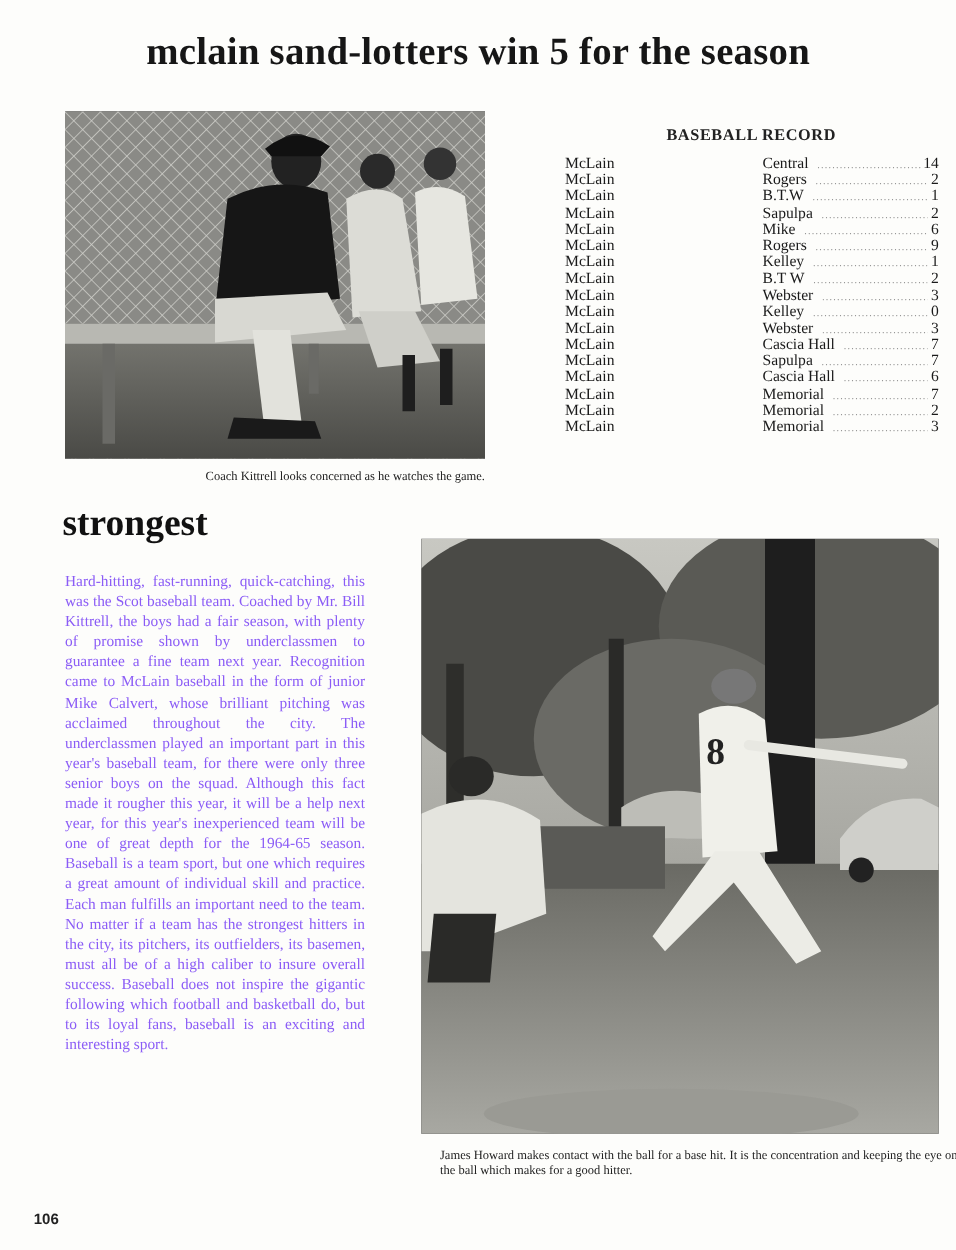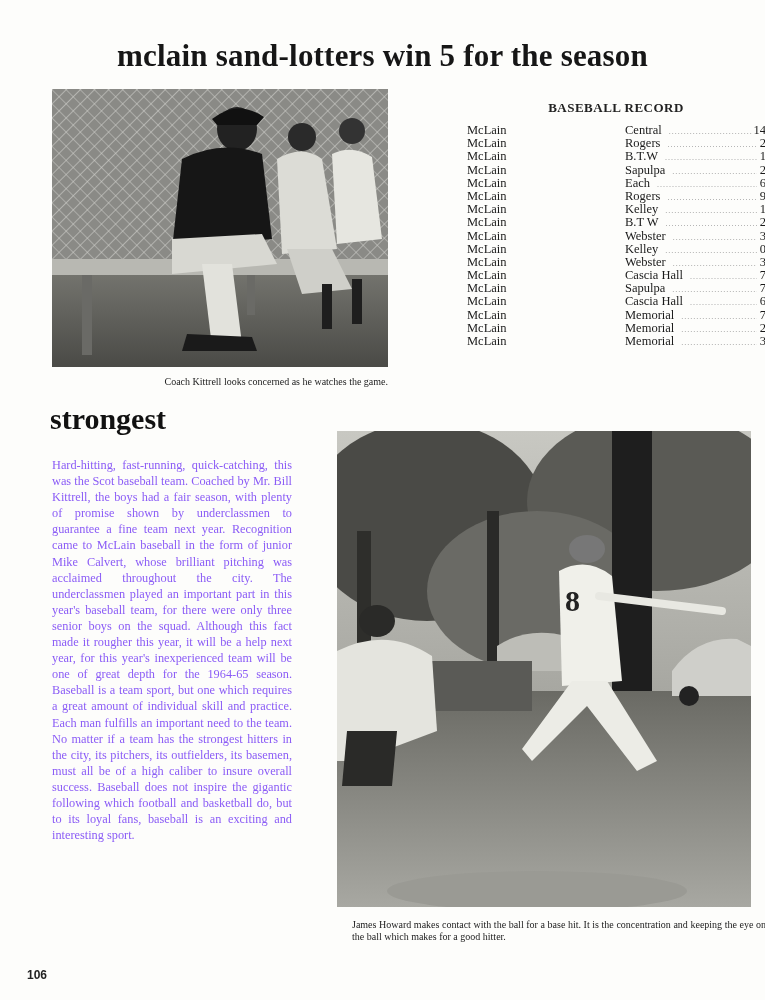--- a/index.html
+++ b/index.html
@@ -2,33 +2,33 @@
 <html><head>
 <meta charset="utf-8">
 <style>
   html, body { margin: 0; padding: 0; }
   body {
     width: 765px; height: 1000px; position: relative; overflow: hidden;
     background: #fdfdfb; color: #1a1a1a;
     font-family: "Liberation Serif", "DejaVu Serif", serif;
   }
   .headline {
-    position: absolute; left: 0; width: 765px; top: 38px;
+    position: absolute; left: 0; width: 765px; top: 23px;
     text-align: center; font-weight: bold; font-size: 31px; letter-spacing: 0.2px;
     color: #161616; margin: 0;
   }
   .photo { position: absolute; background: #555; overflow: hidden; }
   .photo svg { display: block; width: 100%; height: 100%; }
   #photo-coach { left: 52px; top: 89px; width: 336px; height: 278px; }
   #photo-batter { left: 337px; top: 431px; width: 414px; height: 476px; }
   .caption { position: absolute; font-size: 10px; line-height: 11.5px; color: #222; margin: 0; }
   #caption-coach { left: 52px; top: 376px; width: 336px; text-align: right; }
   #caption-batter { left: 337px; top: 919px; width: 414px; text-align: justify; margin-left: 15px; }
 
-  .record { position: absolute; left: 466px; top: 100px; width: 300px; }
+  .record { position: absolute; left: 451px; top: 100px; width: 300px; }
   .record-title { text-align: center; font-size: 13px; letter-spacing: 0.5px; margin: 0 0 8px 0; color: #222; }
   .record-rows { list-style: none; margin: 0; padding: 0; }
   .record-row { display: flex; height: 13.2px; font-size: 12.5px; line-height: 13.2px; }
   .cell { display: flex; align-items: baseline; overflow: hidden; white-space: nowrap; }
   .cell-us { width: 148px; flex-direction: column; }
   .cell-them { width: 141px; margin-left: 11px; justify-content: flex-end; }
   .dots { flex: 1; overflow: hidden; color: #888; font-size: 8px; letter-spacing: 1px; margin: 0 1px; }
   .dots::before { content: "........................................................................................"; }
   .score { text-align: right; min-width: 8px; }
   .cell-them .name { margin-right: 6px; }
@@ -139,21 +139,21 @@
           <span class="score">2</span>
         </span>
       </li>
       <li class="record-row">
         <span class="cell cell-us">
           <span class="name">McLain</span>
           <span class="dots"></span>
           <span class="score">3</span>
         </span>
         <span class="cell cell-them">
-          <span class="name">Each</span>
+          <span class="name">Mike</span>
           <span class="dots"></span>
           <span class="score">6</span>
         </span>
       </li>
       <li class="record-row">
         <span class="cell cell-us">
           <span class="name">McLain</span>
           <span class="dots"></span>
           <span class="score">3</span>
         </span>

